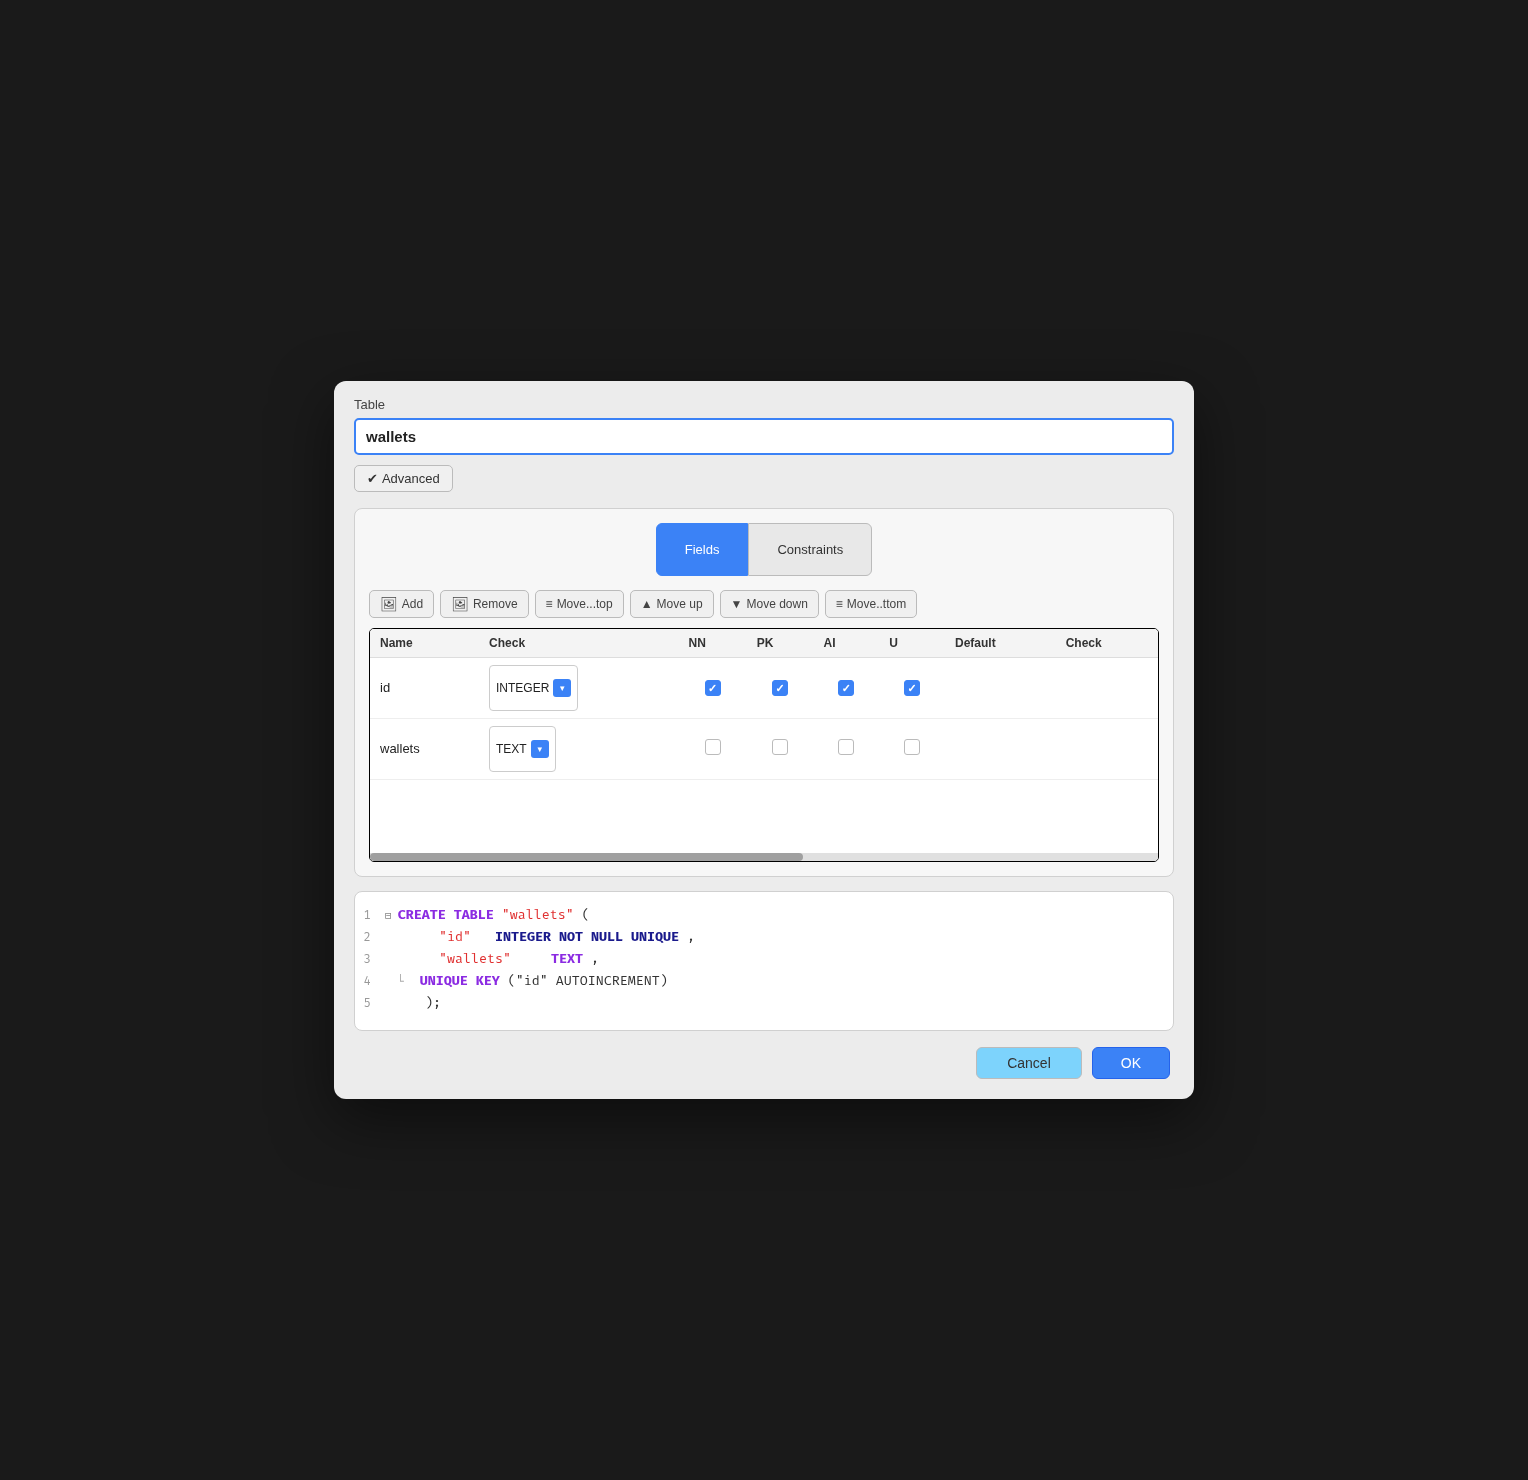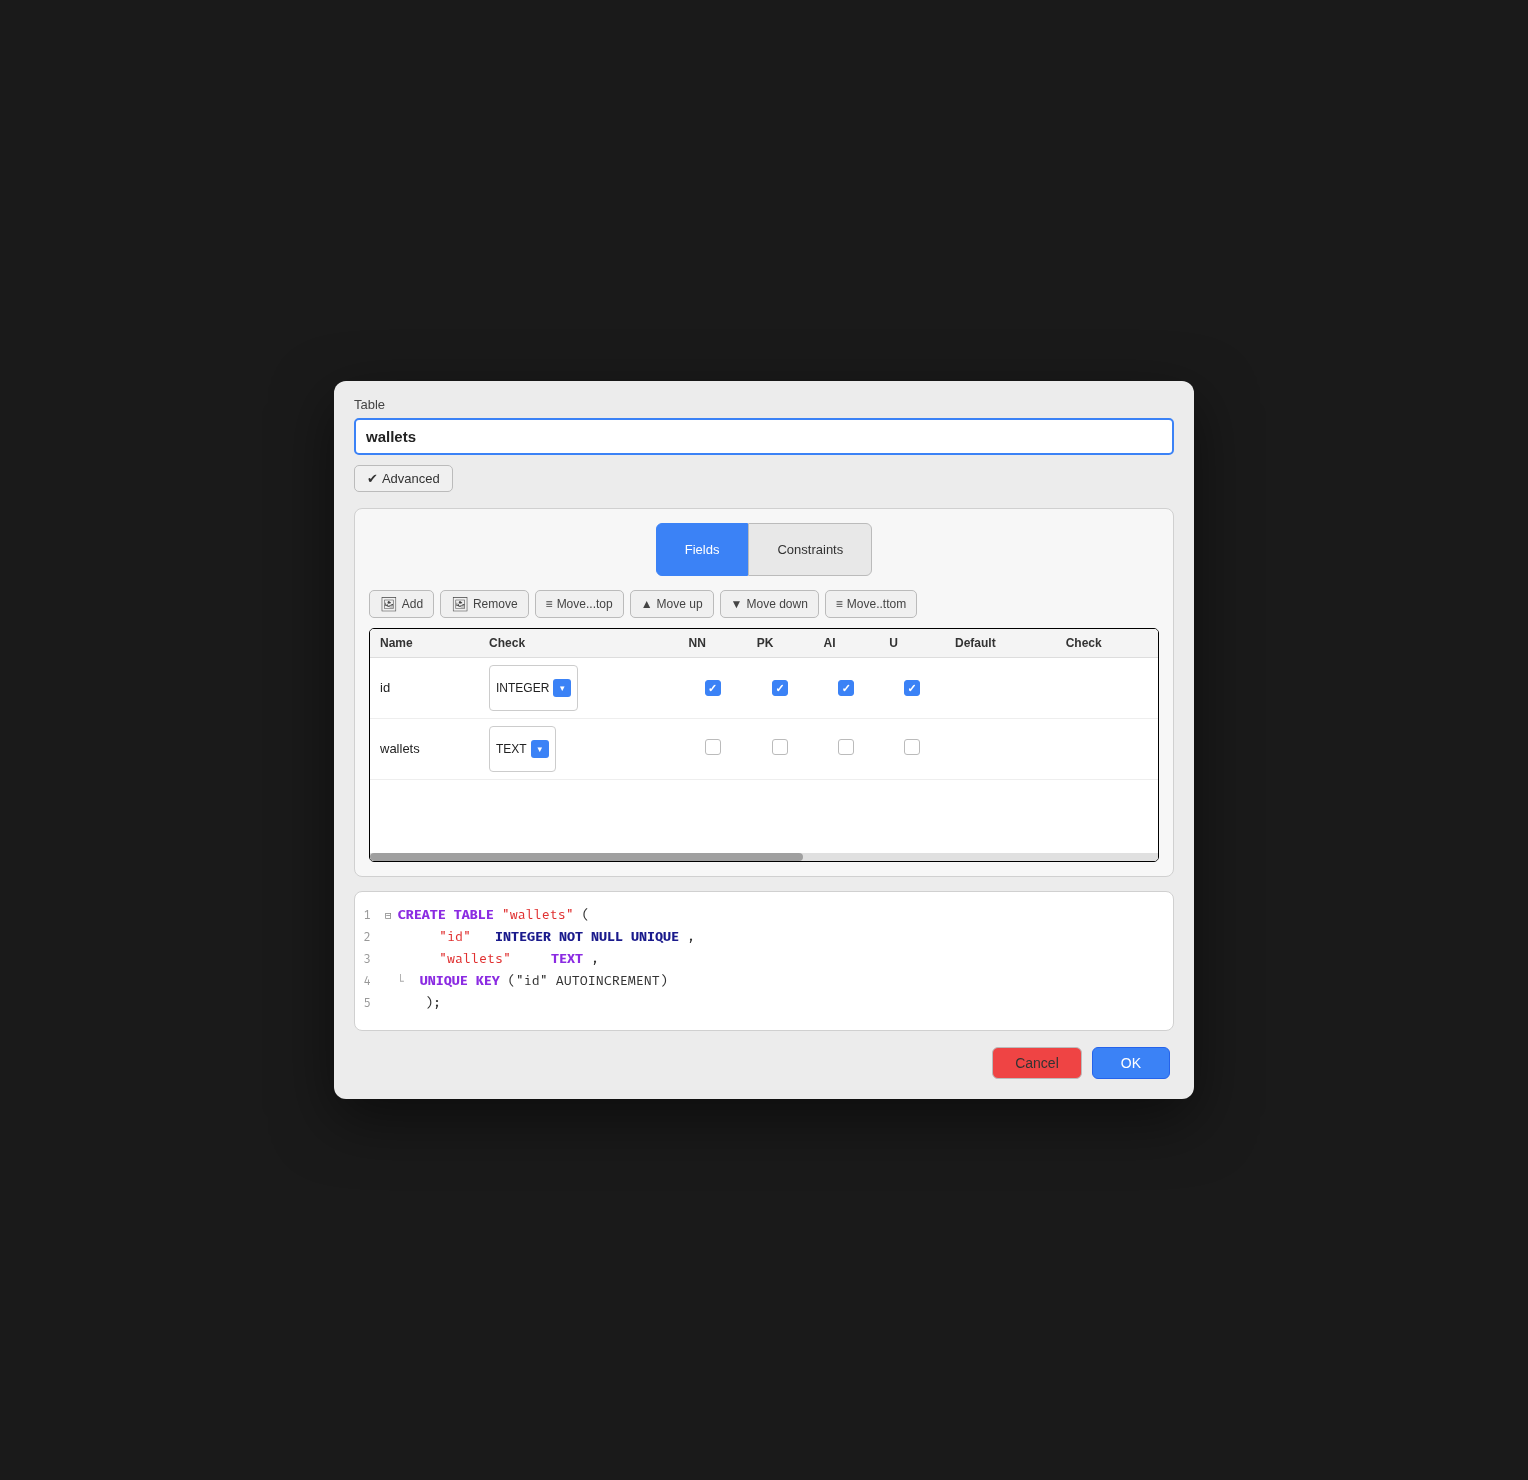--- a/index.html
+++ b/index.html
@@ -264,22 +264,22 @@
     .field-name-str { color: #e03030; }
     .kw-comma { color: #333; }
     .paren { color: #333; }
     .bottom-btns {
       display: flex;
       justify-content: flex-end;
       gap: 10px;
       padding: 0 4px;
     }
     .btn-cancel {
-      padding: 7px 22px;
-      background: #ef4444;
+      padding: 7px 30px;
+      background: #7dd3fc;
       border: 1px solid #bbb;
       border-radius: 6px;
       font-size: 14px;
       cursor: pointer;
       color: #333;
     }
     .btn-ok {
       padding: 7px 28px;
       background: #3b82f6;
       border: 1px solid #2563eb;

